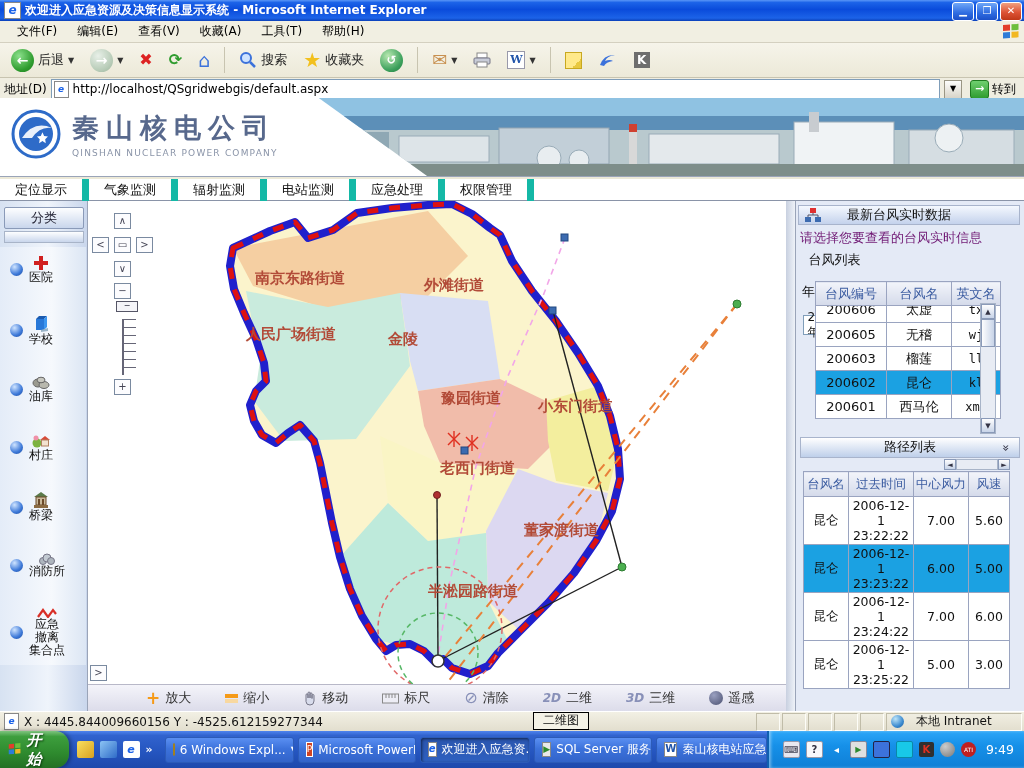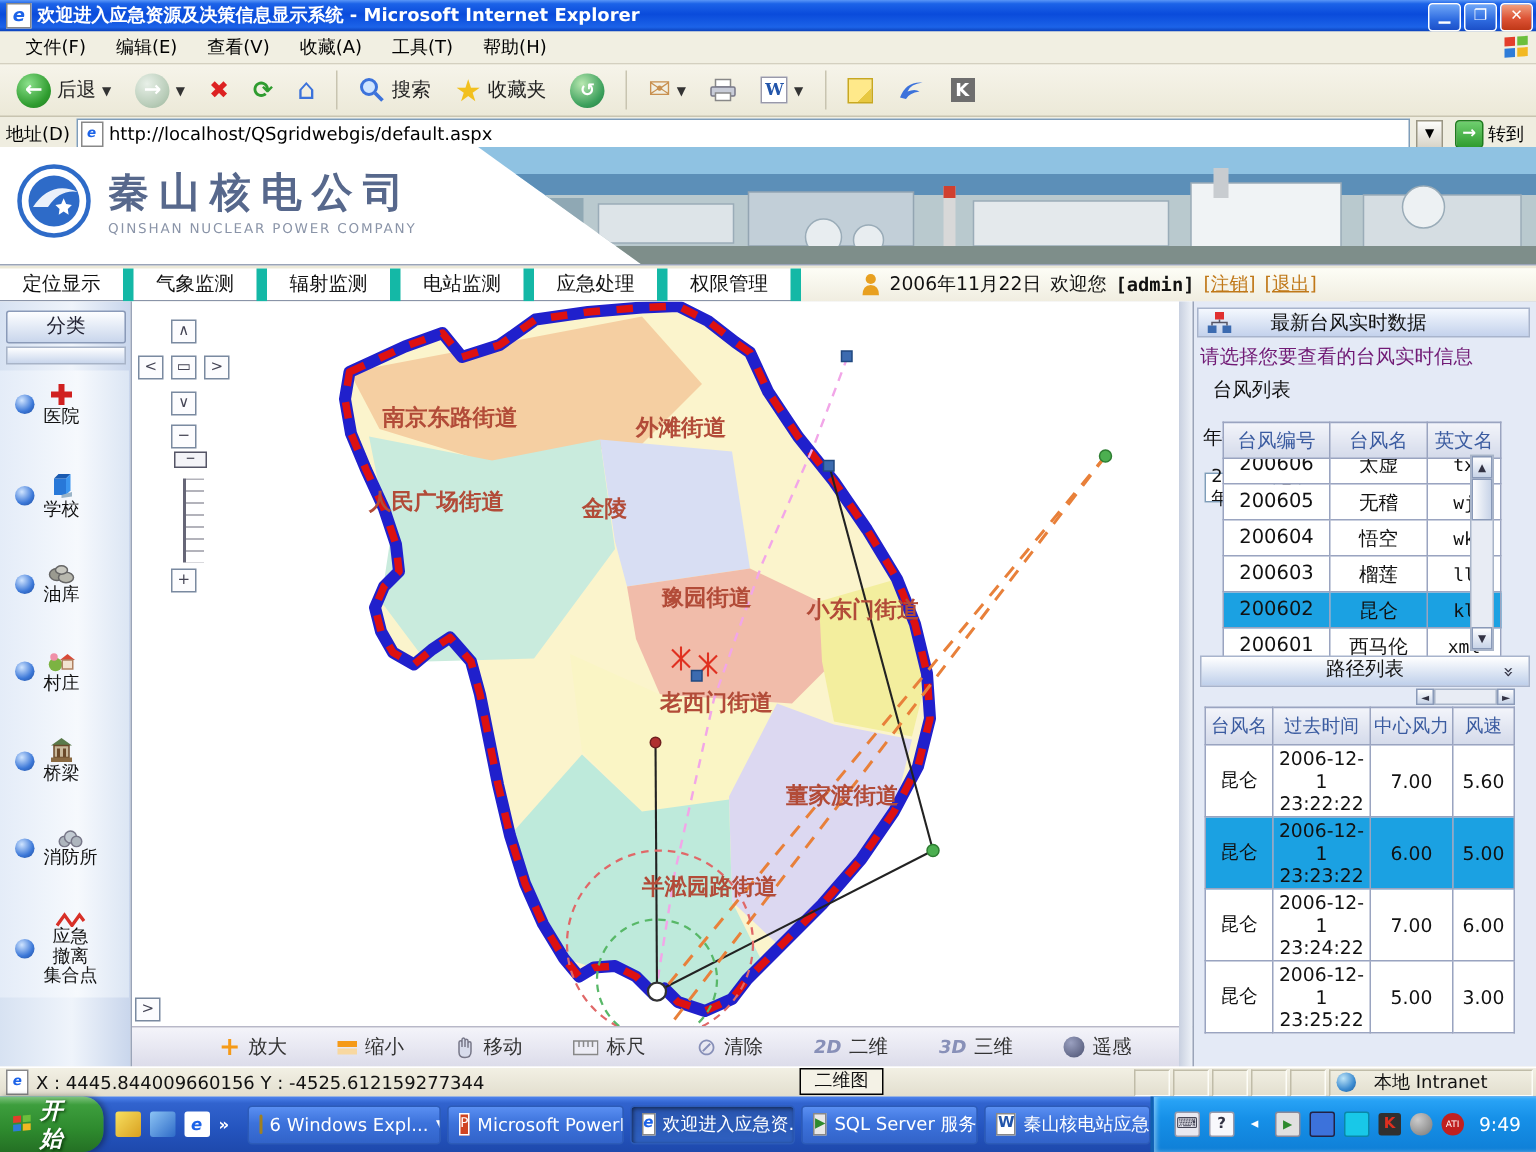--- a/index.html
+++ b/index.html
@@ -290,31 +290,20 @@
   </div>
 </div>
 
 <div id="navbar" class="abs">
   <span class="nav-tab">定位显示</span>
   <span class="nav-tab">气象监测</span>
   <span class="nav-tab">辐射监测</span>
   <span class="nav-tab">电站监测</span>
   <span class="nav-tab">应急处理</span>
   <span class="nav-tab">权限管理</span>
-  <div id="welcome">
-    <svg width="13" height="15" viewBox="0 0 13 15">
-      <circle cx="6.5" cy="4" r="3.4" fill="#E8A020"></circle>
-        <path d="M1 15 Q1 8 6.5 8 Q12 8 12 15 Z" fill="#E8A020"></path>
-    </svg>
-    <span>2006年11月22日</span>
-    <span>欢迎您</span>
-    <b>[admin]</b>
-    <span class="wlink">[注销]</span>
-    <span class="wlink">[退出]</span>
-  </div>
 </div>
 
 <div id="main" class="abs">
 
   <div id="sidebar" class="abs">
     <div id="cat-btn" class="abs">分类</div>
     <div id="cat-strip" class="abs"></div>
     <div id="side-list" class="abs">
 
       <div class="side-item">
@@ -556,25 +545,20 @@
           <td class="en">
                 <span>tx</span>
               </td>
             </tr>
         <tr>
           <td>200605</td>
           <td>无稽</td>
           <td class="en">wj</td>
             </tr>
         <tr>
-          <td>200604</td>
-          <td>悟空</td>
-          <td class="en">wk</td>
-            </tr>
-        <tr>
           <td>200603</td>
           <td>榴莲</td>
           <td class="en">ll</td>
             </tr>
         <tr class="sel">
           <td>200602</td>
           <td>昆仑</td>
           <td class="en">kl</td>
             </tr>
         <tr>

